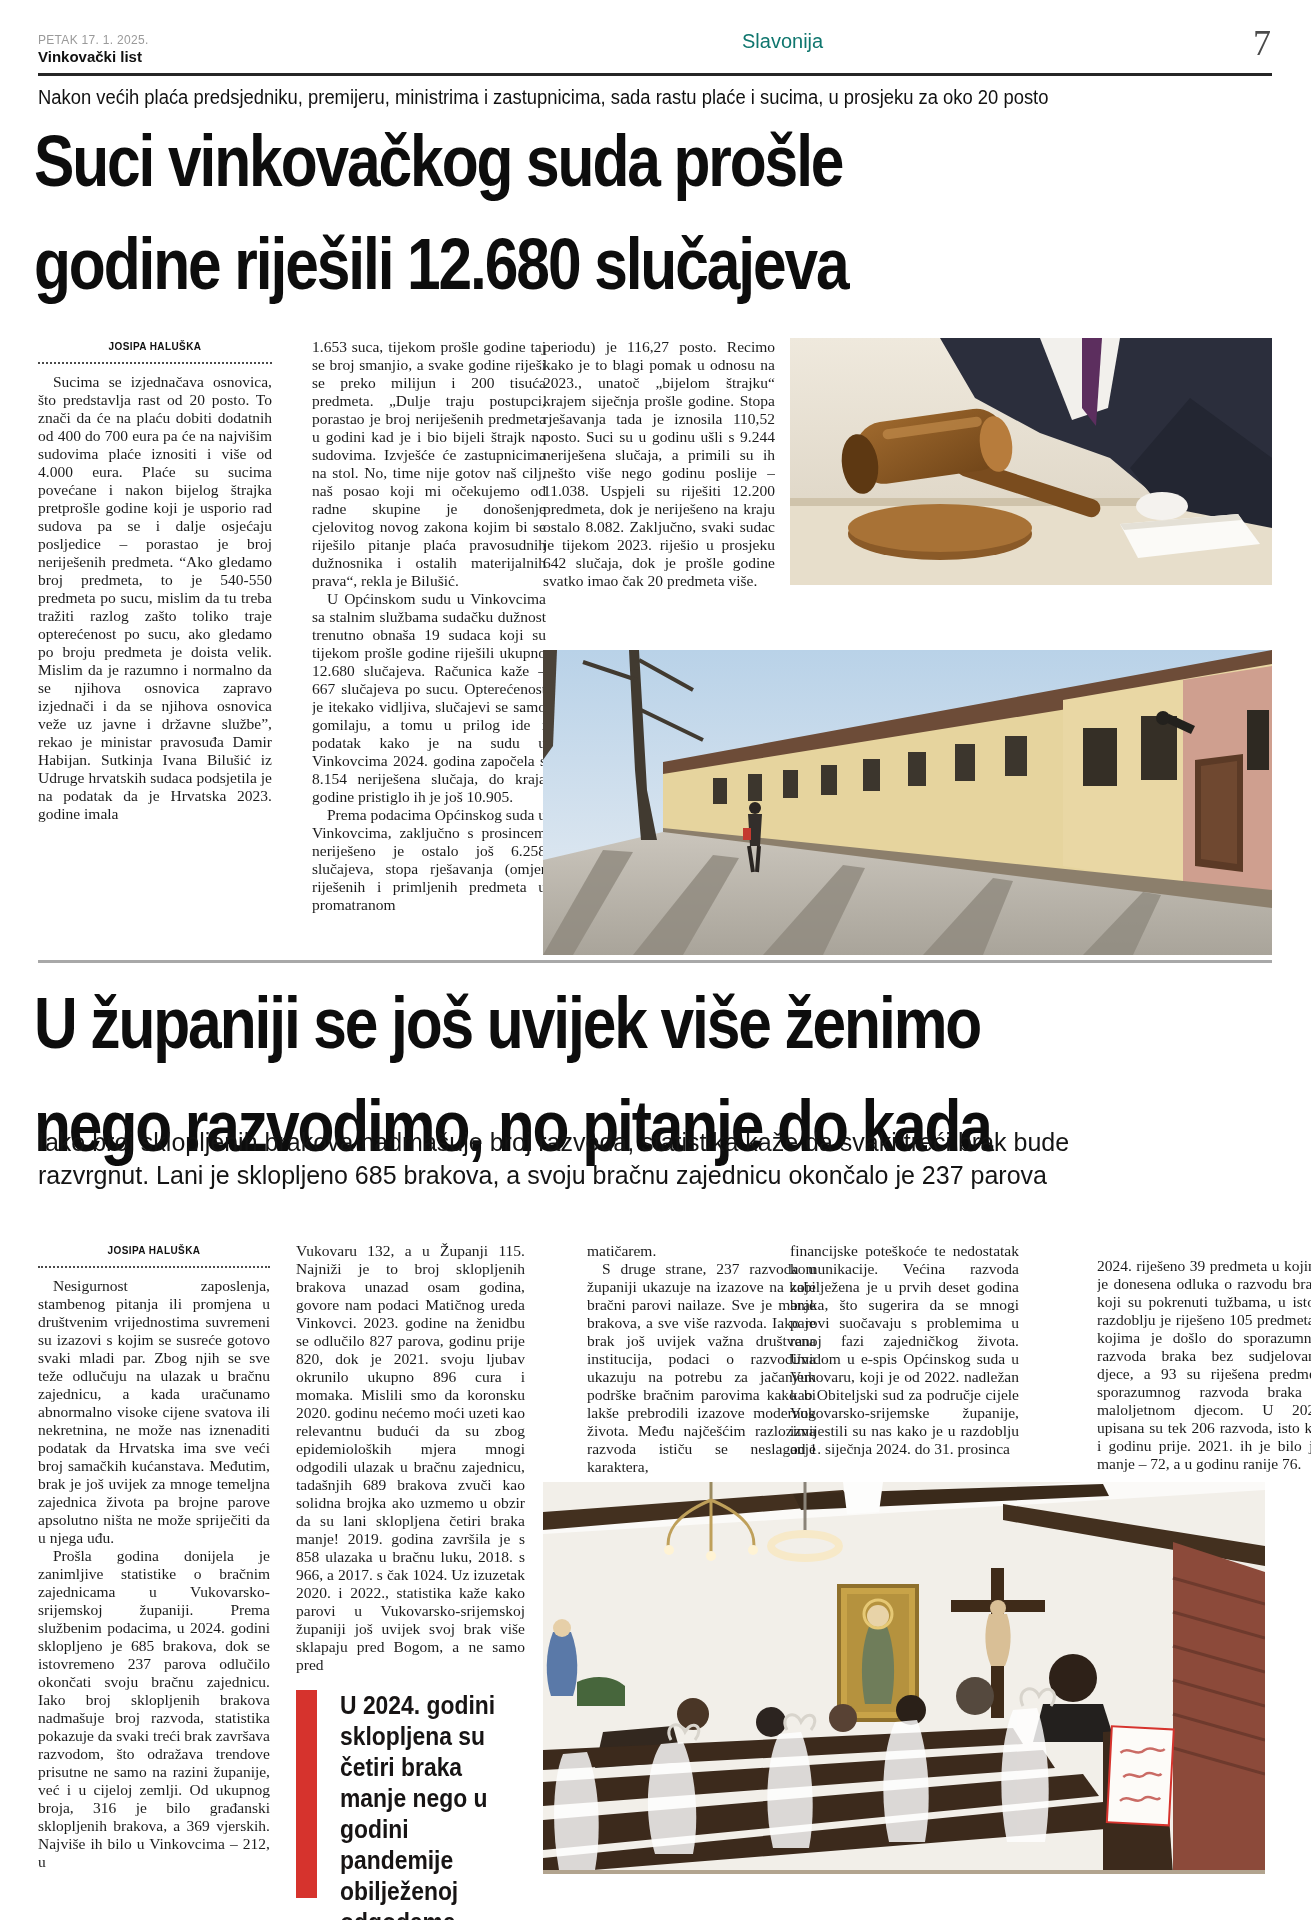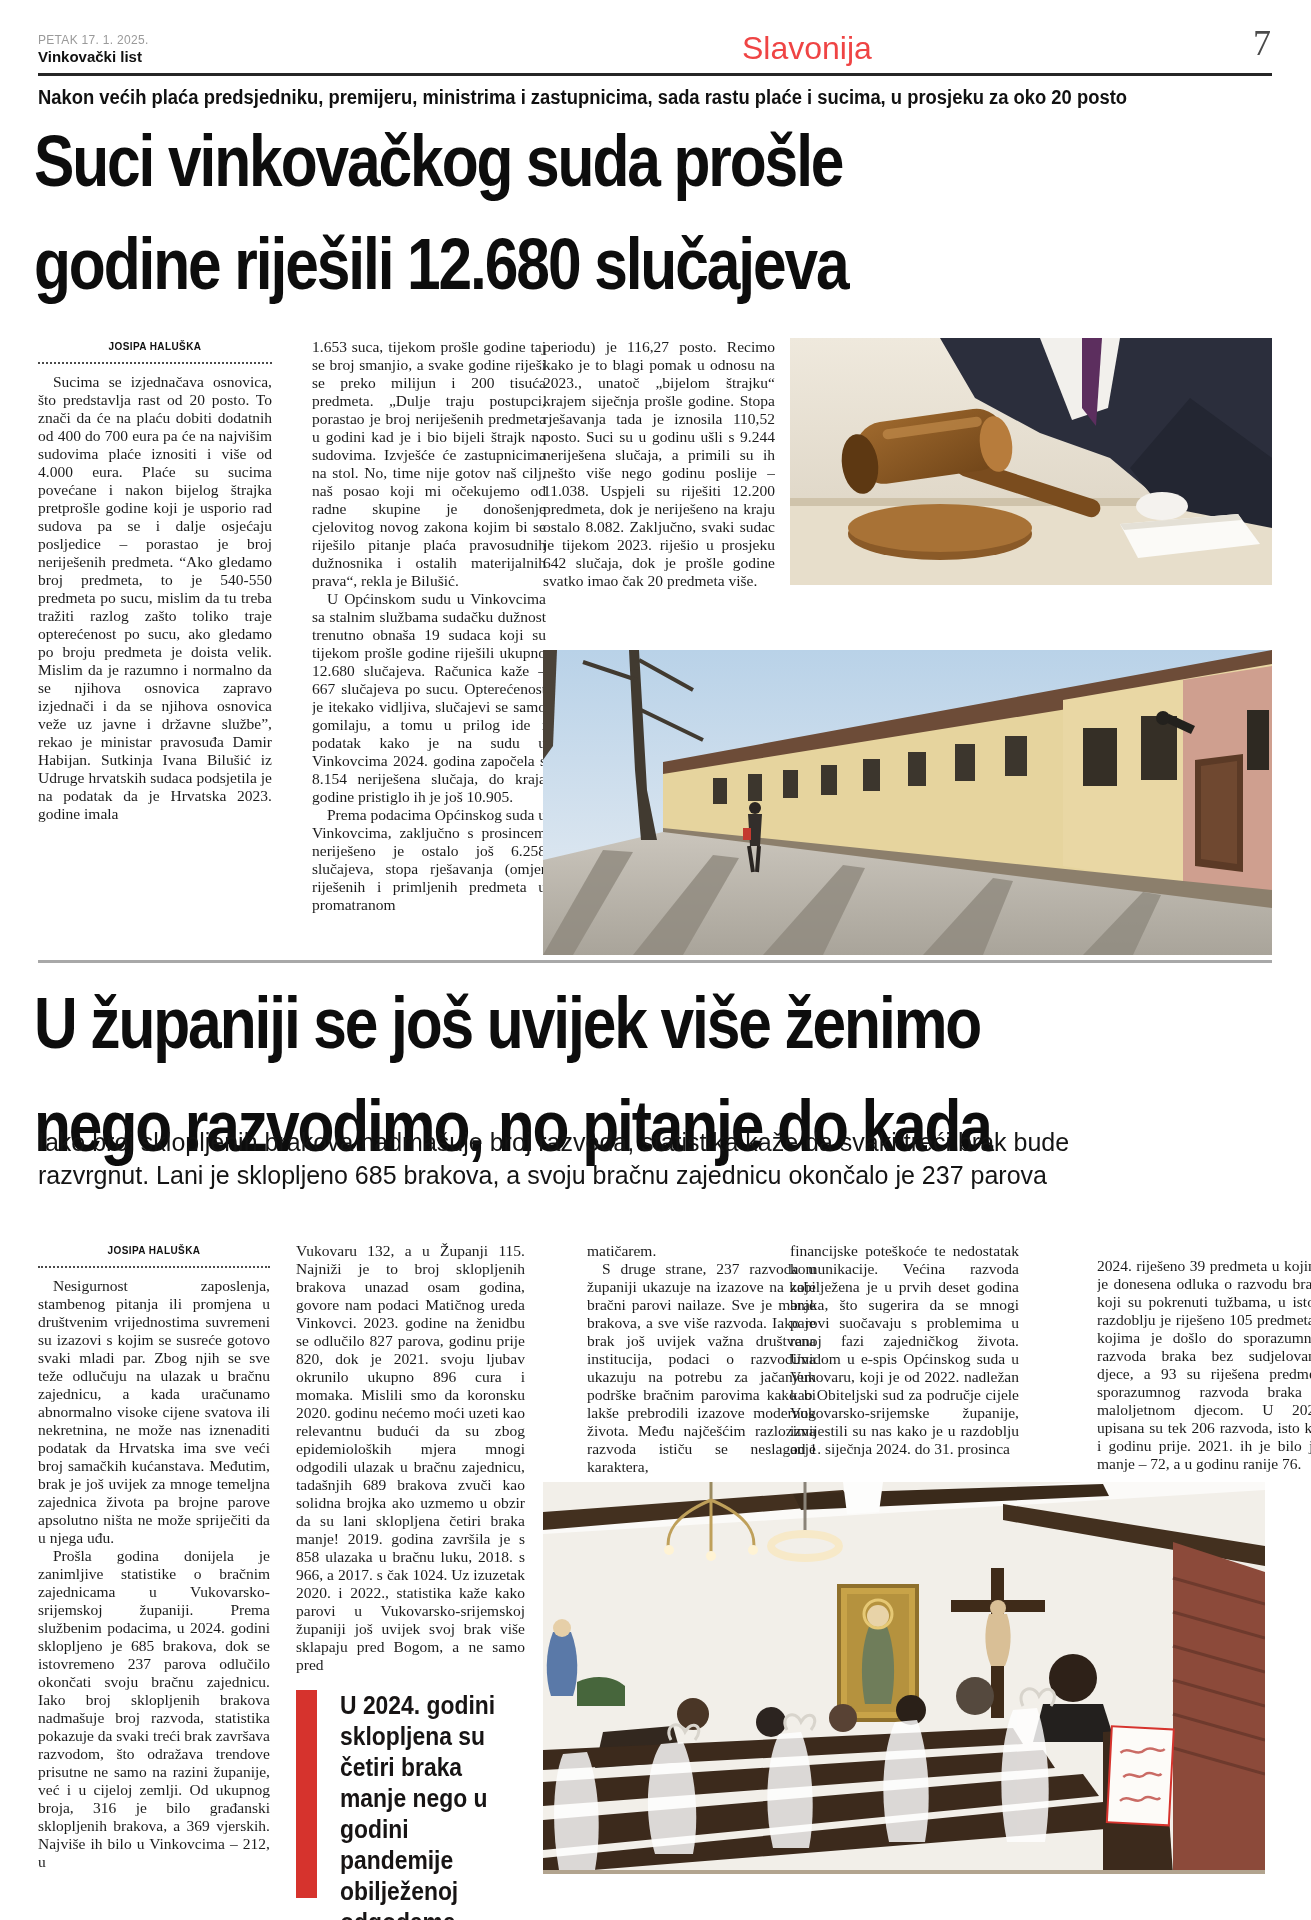--- a/index.html
+++ b/index.html
@@ -3,27 +3,27 @@
 <meta charset="utf-8">
 <style>
   html,body{margin:0;padding:0;background:#e9e9e9;}
   .page{position:relative;width:1311px;height:1920px;background:#ffffff;margin:0 auto;
         font-family:"Liberation Serif",serif;color:#1c1c1c;overflow:hidden;}
   .abs{position:absolute;}
 
   
   .hdr-date{left:38px;top:33px;font-family:"Liberation Sans",sans-serif;font-size:12px;color:#9a9a9a;letter-spacing:.3px;}
   .hdr-masthead{left:38px;top:48px;font-family:"Liberation Sans",sans-serif;font-size:15px;font-weight:bold;color:#111;}
-  .hdr-section{left:742px;top:30px;font-family:"Liberation Sans",sans-serif;font-size:32px;color:#ef4444;}
+  .hdr-section{left:742px;top:30px;font-family:"Liberation Sans",sans-serif;font-size:20px;color:#0f766e;}
   .hdr-pagenum{right:40px;top:22px;font-family:"Liberation Serif",serif;font-size:36px;color:#4a4a4a;}
   .hdr-rule{left:38px;top:73px;width:1234px;height:3px;background:#262626;}
 
   
   .kicker{left:38px;top:86px;width:1250px;font-family:"Liberation Sans",sans-serif;
-          font-size:20px;font-weight:bold;color:#111;}
+          font-size:20px;font-weight:normal;color:#111;}
   .squeeze{display:inline-block;transform:scaleX(.92);transform-origin:0 50%;white-space:nowrap;}
   .headline{left:34px;font-family:"Liberation Sans",sans-serif;font-weight:800;color:#0d0d0d;
             font-size:72px;line-height:103px;letter-spacing:-2.5px;}
   .hl-line{display:inline-block;transform:scaleX(.84);transform-origin:0 50%;white-space:nowrap;}
   .h1pos{top:110px;}
   .h2pos{top:972px;}
 
   .deck{left:38px;top:1126px;width:1140px;font-family:"Liberation Sans",sans-serif;
         font-size:25px;line-height:33px;color:#141414;}
 

